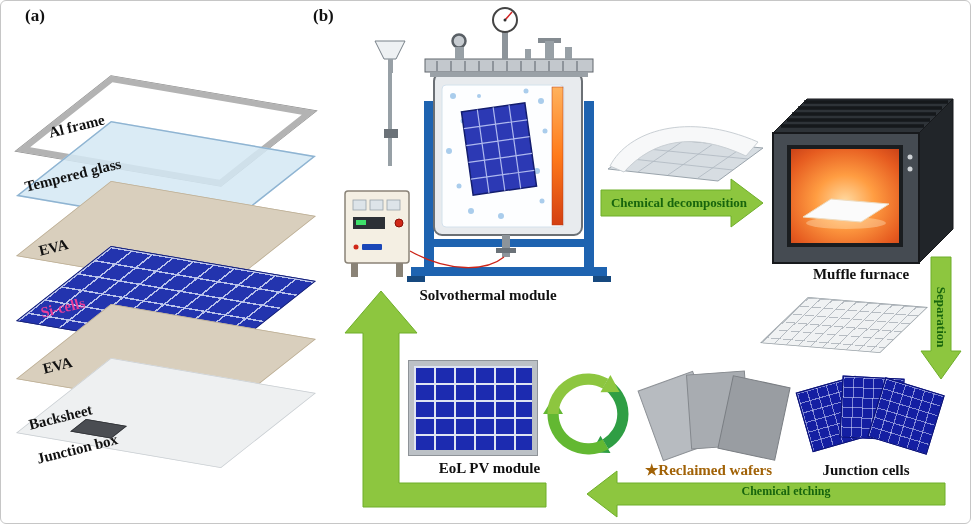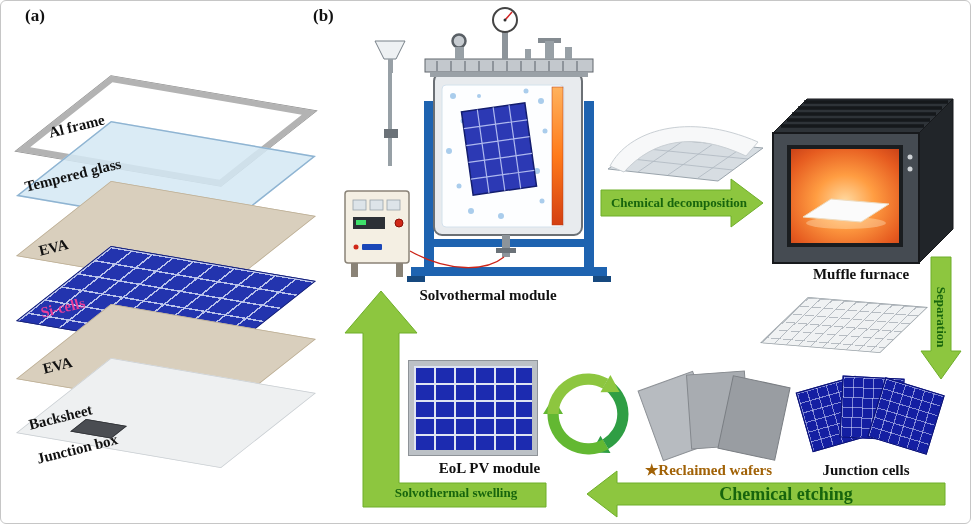--- a/index.html
+++ b/index.html
@@ -24,21 +24,21 @@
   .lbl{position:absolute;font-weight:bold;color:#111;z-index:6;white-space:nowrap;
        font-size:15px;line-height:1.1;}
   .lbl.ctr{text-align:center;white-space:normal;}
   .lbl.panel-letter{font-size:17px;}
   .alabel{transform:rotate(-14deg);transform-origin:0 50%;}
   .greentxt{color:#17650d;}
   .redtxt{color:#a16207;}
   .pinktxt{color:#e83e9c;}
   .rot90{transform:rotate(90deg);transform-origin:50% 50%;}
   .sm{font-size:13px;}
-  .md{font-size:18px;}
+  .md{font-size:12px;}
   
   .mesh{position:absolute;left:807px;top:296px;width:120px;height:64px;z-index:2;
         transform-origin:0 0;transform:matrix(1,0.0833,-0.75,0.719,0,0);
         background-color:#f0f2f3;border:1px solid #98a0a6;box-sizing:border-box;
         background-image:
           repeating-linear-gradient(to right,#b6bcc2 0 1px,transparent 1px 12px),
           repeating-linear-gradient(to bottom,#b6bcc2 0 1px,transparent 1px 11px);}
   .cellsq{position:absolute;width:62px;height:62px;z-index:3;box-sizing:border-box;
         background-color:#141fa2;border:1px solid #0c1372;
         background-image:
@@ -227,14 +227,13 @@
   <span class="lbl alabel" style="left:36px;top:450px">Junction box</span>
 
   <span class="lbl ctr" style="left:392px;top:286px;width:190px">Solvothermal module</span>
   <span class="lbl ctr sm greentxt" style="left:598px;top:195px;width:160px">Chemical decomposition</span>
   <span class="lbl ctr" style="left:790px;top:265px;width:140px">Muffle furnace</span>
   <span class="lbl ctr sm greentxt rot90" style="left:895px;top:309px;width:90px">Separation</span>
   <span class="lbl ctr" style="left:790px;top:461px;width:150px">Junction cells</span>
   <span class="lbl ctr redtxt" style="left:620px;top:461px;width:175px"><span>★</span><span>Reclaimed wafers</span></span>
   <span class="lbl ctr" style="left:416px;top:459px;width:145px">EoL PV module</span>
   <span class="lbl ctr md greentxt" style="left:690px;top:484px;width:190px">Chemical etching</span>
-  <span class="lbl ctr sm greentxt" style="left:372px;top:485px;width:166px">Solvothermal swelling</span>
 </div>
 
 </body></html>

